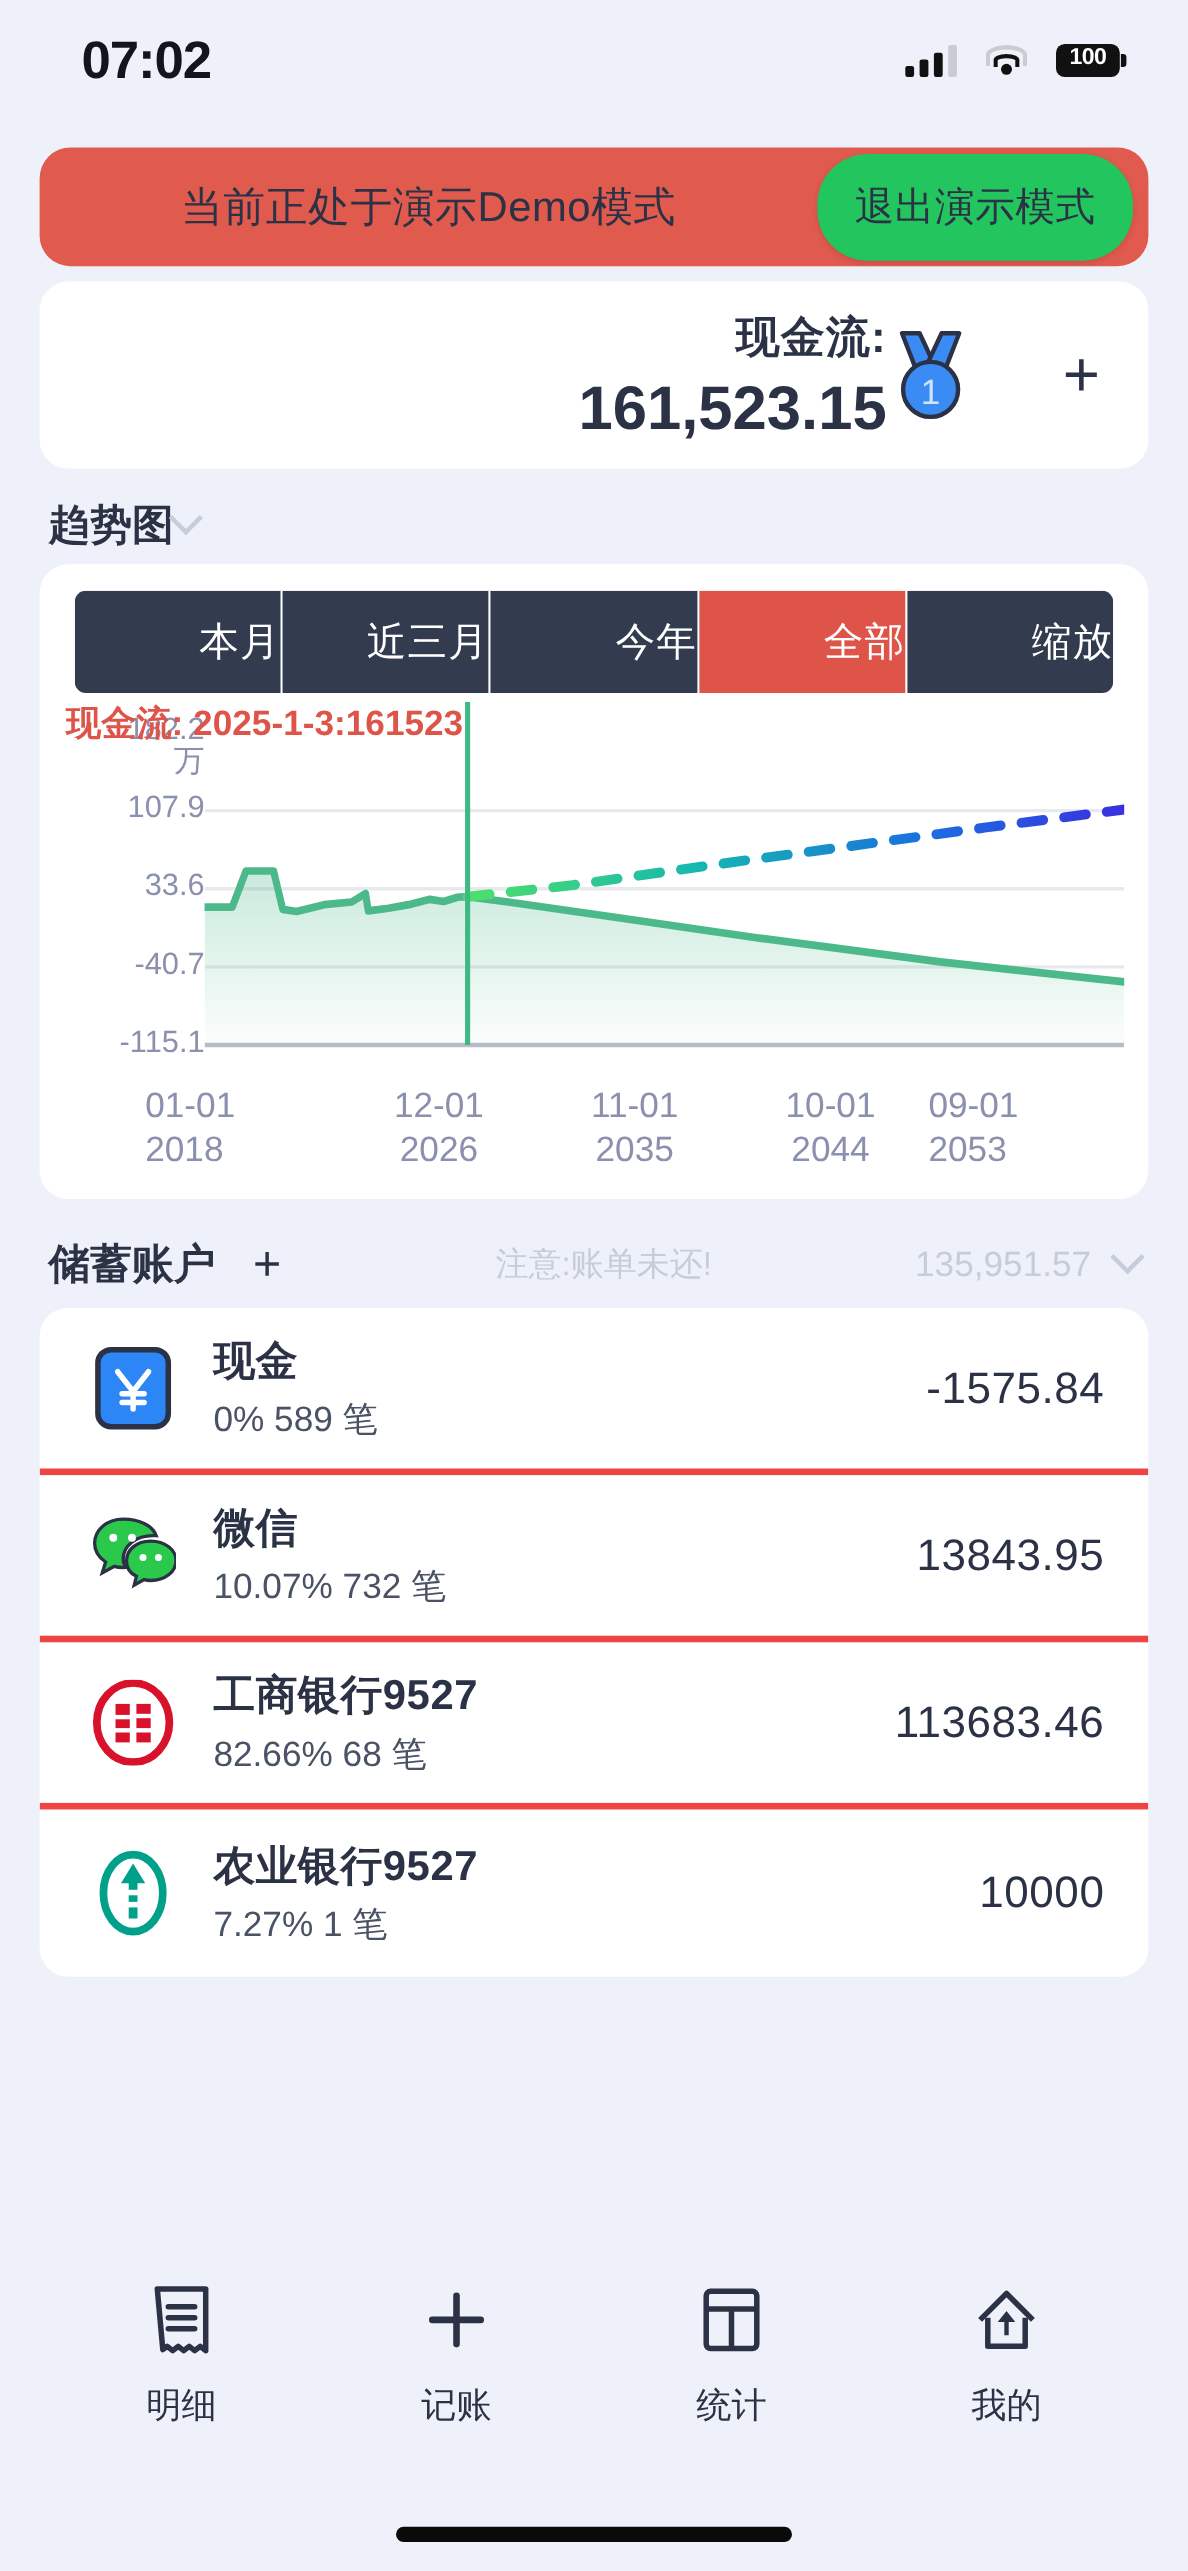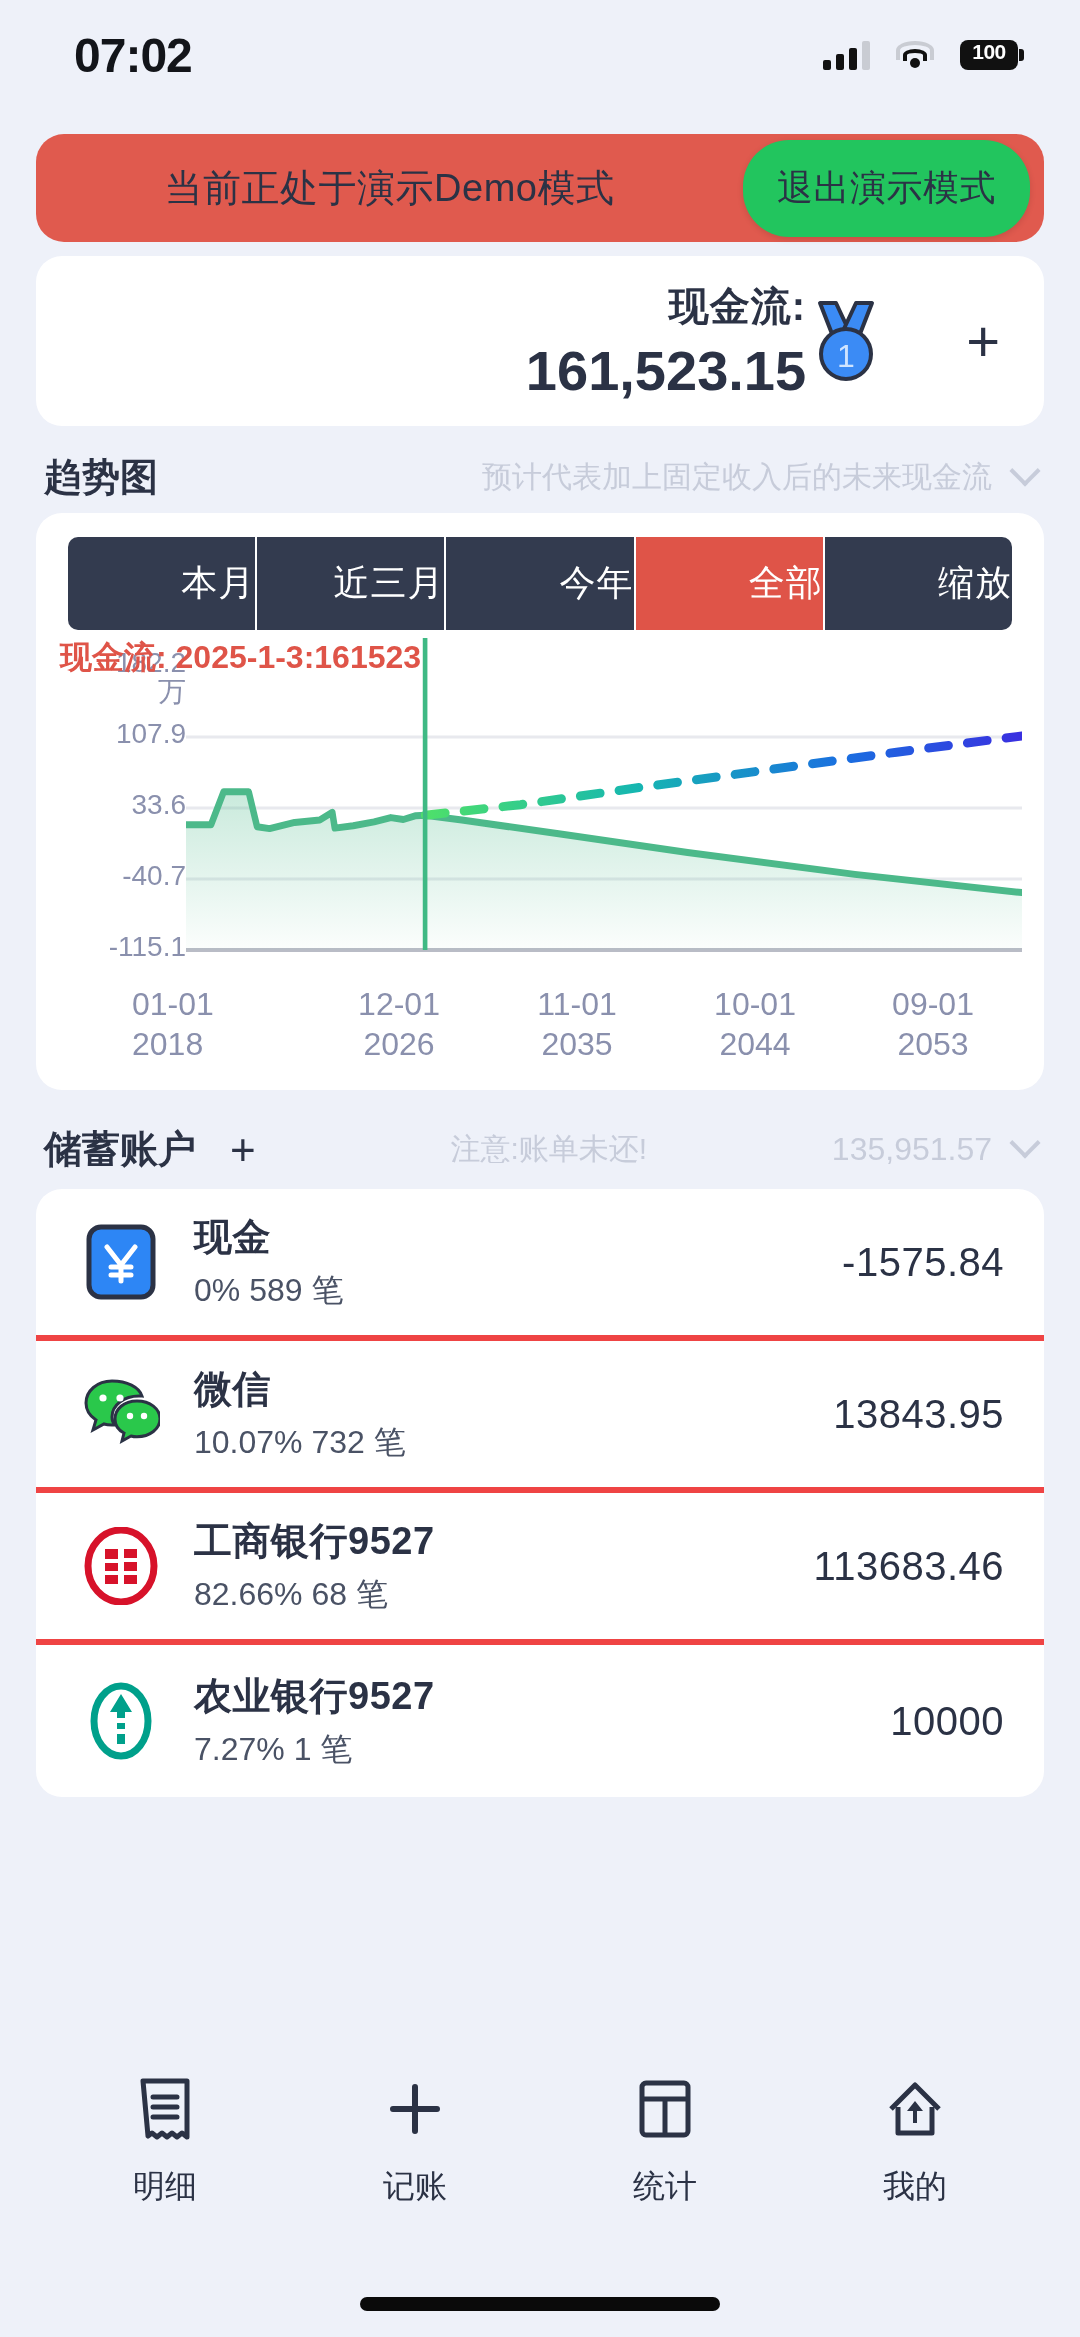--- a/index.html
+++ b/index.html
@@ -90,21 +90,21 @@
   .ylabs span{ position:absolute; right:0; font-size:28px; color:#8a90ad;
       text-align:right; line-height:1.05; }
   .plot{ position:absolute; left:150px; right:22px; top:0; bottom:0; }
   .tip{ position:absolute; left:24px; top:-2px; font-size:32px; font-weight:700;
       color:#df5448; white-space:nowrap; z-index:4; }
 
   .xlabs{ display:flex; margin:16px 22px 0 96px; }
   .xlabs div{ flex:1; text-align:center; font-size:32px; color:#8a90ad;
       line-height:1.25; }
   .xlabs div:first-child{ text-align:left; }
-  .xlabs div:last-child{ text-align:center; }
+  .xlabs div:last-child{ text-align:left; }
 
   
   .acct-head{ display:flex; align-items:center; padding:34px 44px 8px 44px; }
   .acct-title{ font-size:38px; font-weight:700; color:#2b3245; }
   .acct-plus{ font-size:44px; font-weight:300; color:#2b3245; margin-left:34px;}
   .acct-warn{ flex:1; text-align:center; font-size:30px; color:#c7ccda;
       margin-left:10px; }
   .acct-sum{ font-size:32px; color:#c7ccda; margin-right:22px; }
 
   .acct-card{ margin:6px 36px 0 36px; background:#fff; border-radius:26px;
@@ -172,21 +172,20 @@
       <path d="M66 4 L50 4 L36 34 L52 40 Z" fill="#3b8bf5" stroke="#2b3245" stroke-width="4" stroke-linejoin="round"></path>
       <circle cx="40" cy="55" r="25" fill="#3b8bf5" stroke="#2b3245" stroke-width="4"></circle>
       <text x="40" y="68" font-size="32" font-family="'Liberation Sans',sans-serif" fill="#cfe4ff" text-anchor="middle">1</text>
     </svg>
   </div>
   <div class="plus-big">+</div>
 </div>
 
 <div class="sec-head">
   <div class="sec-title">趋势图</div>
-  <div class="sec-hint">预计代表加上固定收入后的未来现金流</div>
   <div class="chev"></div>
 </div>
 
 <div class="chart-card">
   <div class="seg" id="segbar">
       <div class="">本月</div>
       <div class="">近三月</div>
       <div class="">今年</div>
       <div class="on">全部</div>
       <div class="">缩放</div>

